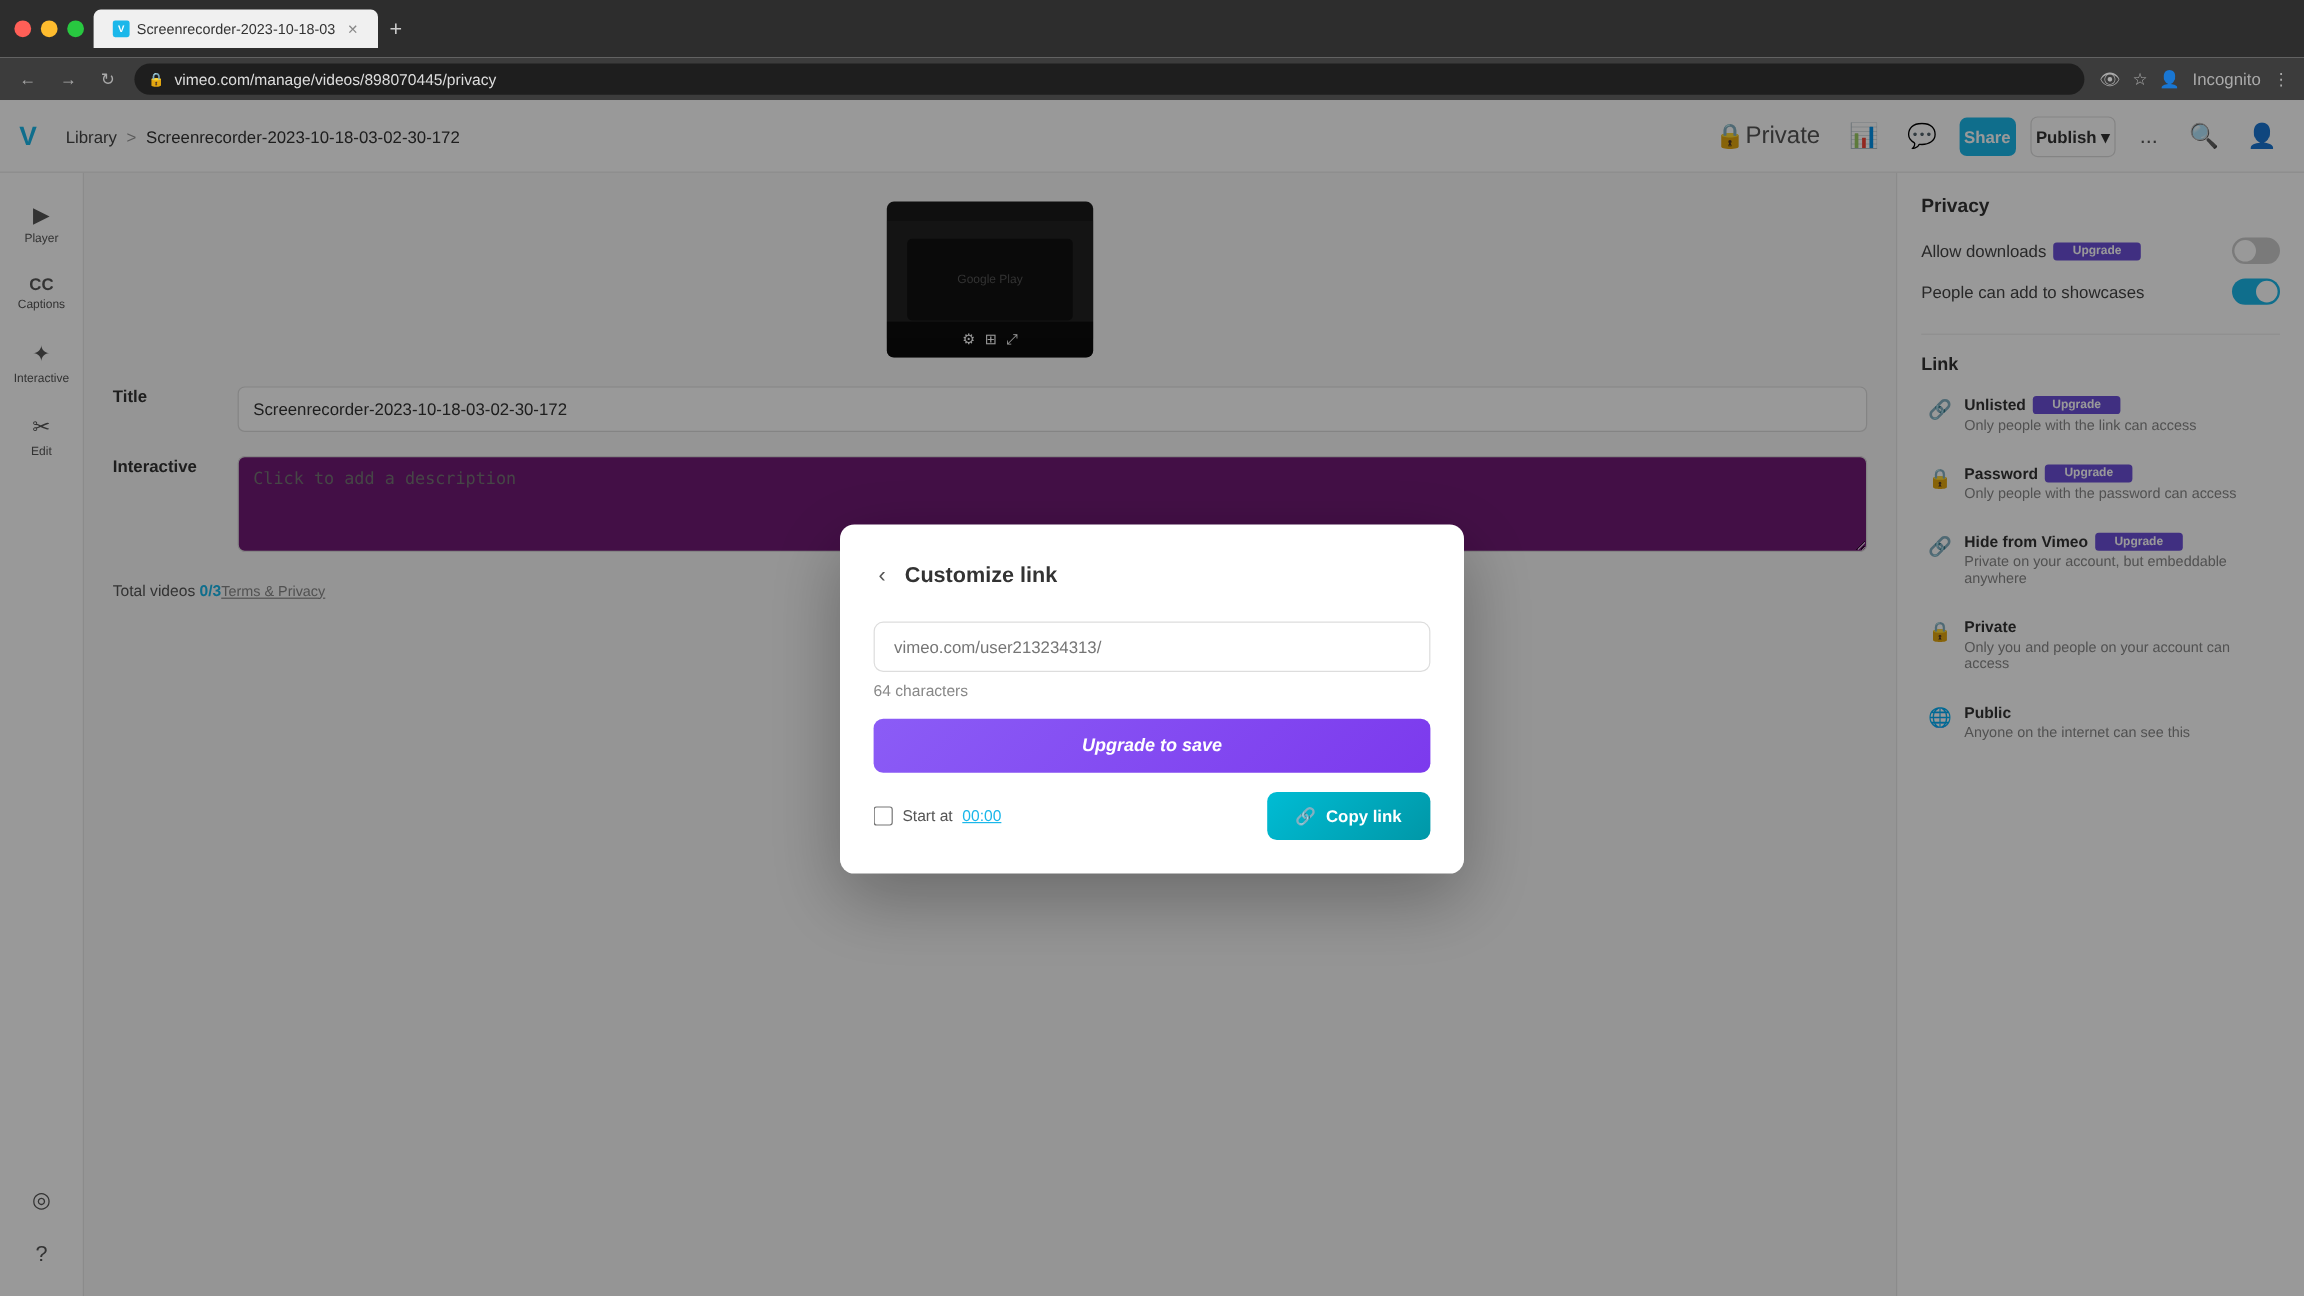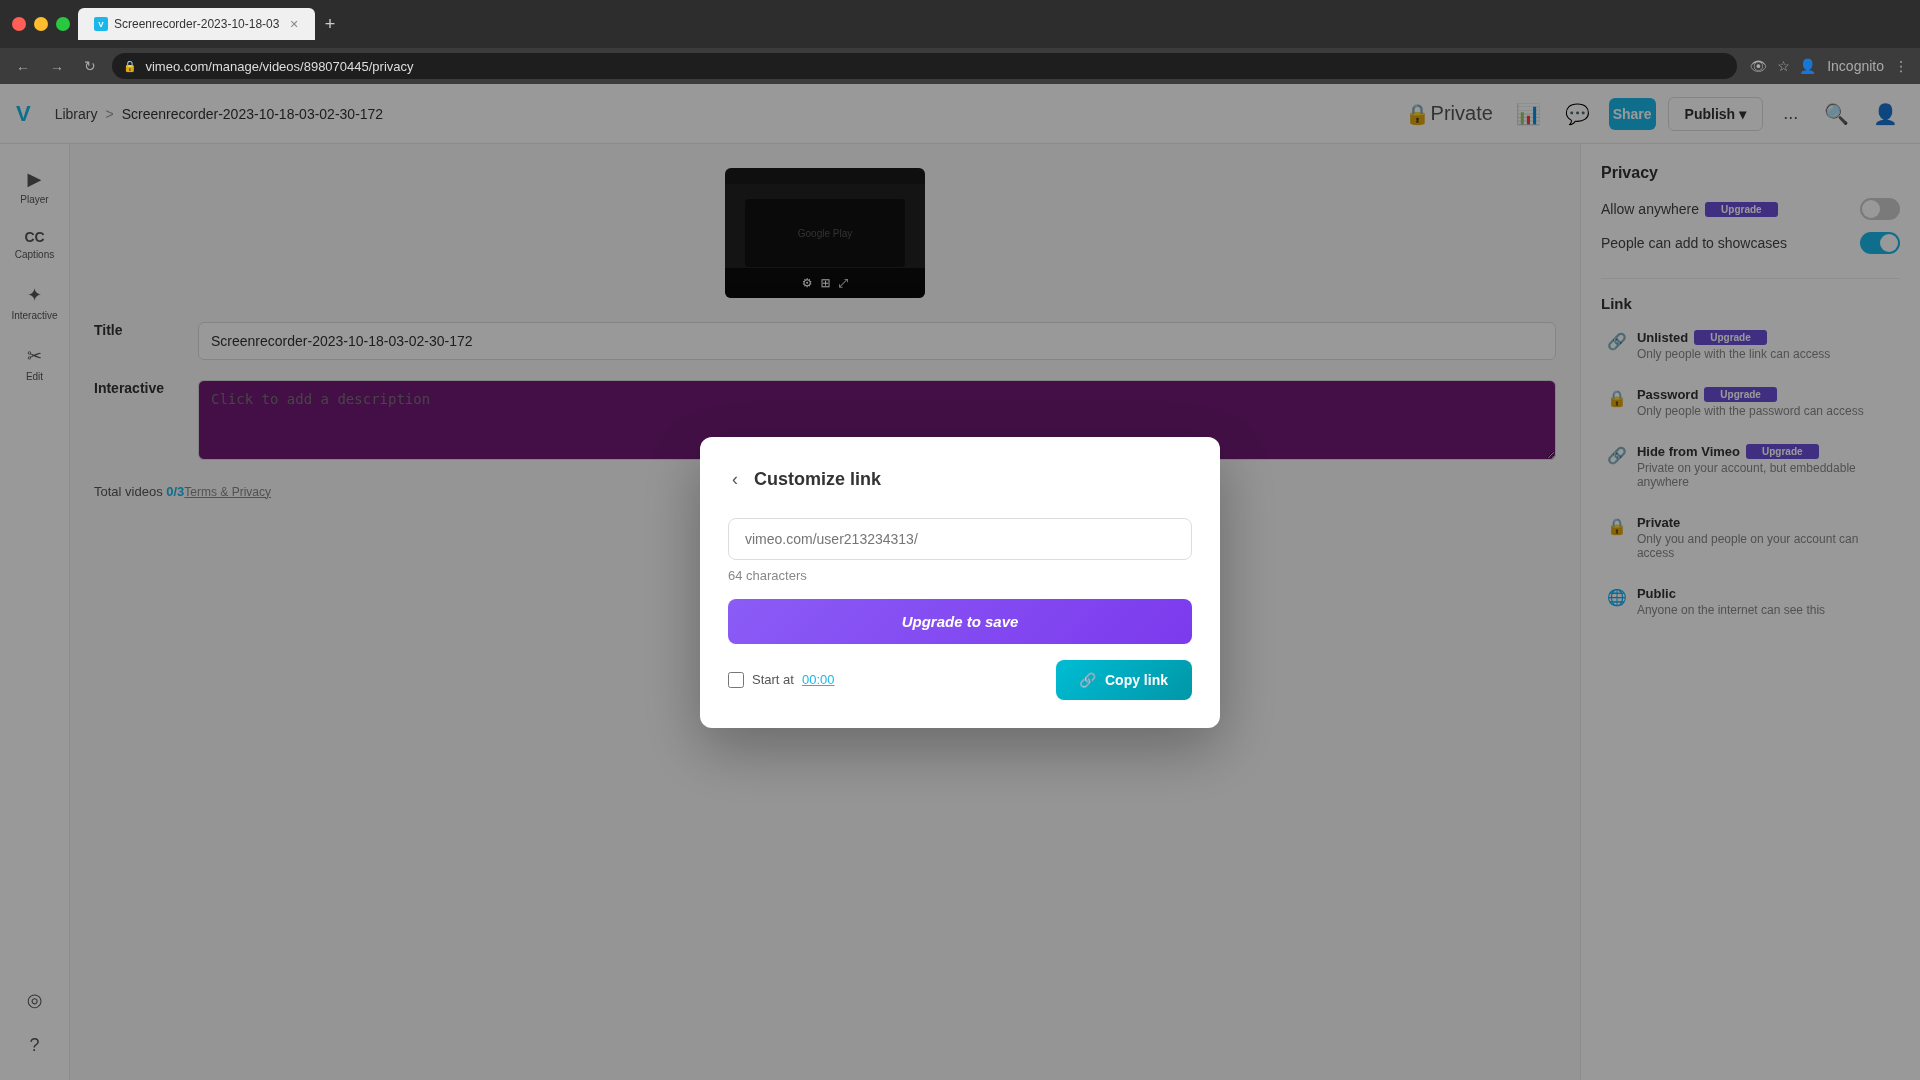--- a/index.html
+++ b/index.html
@@ -106,21 +106,21 @@
       padding: 8px 4px;
       font-size: 14px;
       font-weight: 600;
       cursor: pointer;
     }
     .publish-btn {
       background: #ffffff;
       color: #333;
       border: 1px solid #ddd;
       border-radius: 6px;
-      padding: 8px 16px;
+      padding: 8px 4px;
       font-size: 14px;
       font-weight: 600;
       cursor: pointer;
       display: flex;
       align-items: center;
       gap: 4px;
     }
     .more-btn {
       background: none;
       border: none;
@@ -171,21 +171,21 @@
       padding: 24px;
     }
 
     
     .video-preview {
       display: flex;
       justify-content: center;
       margin-bottom: 24px;
     }
     .video-thumbnail {
-      width: 200px;
+      width: 172px;
       height: 130px;
       background: #1a1a1a;
       border-radius: 6px;
       display: flex;
       align-items: center;
       justify-content: center;
       position: relative;
       overflow: hidden;
     }
     .video-controls-bar {
@@ -518,21 +518,21 @@
         </span>
         <span class="terms-link">Terms &amp; Privacy</span>
       </div>
     </div>
 
     <div class="right-panel">
       <div class="panel-section">
         <div class="panel-title">Privacy</div>
         <div class="panel-row">
           <div class="panel-row-label">
-            <span>Allow anywhere</span>
+            <span>Allow downloads</span>
             <span class="upgrade-badge">Upgrade</span>
           </div>
           <button class="toggle off"></button>
         </div>
         <div class="panel-row">
           <div class="panel-row-label">People can add to showcases</div>
           <button class="toggle on"></button>
         </div>
       </div>
 

